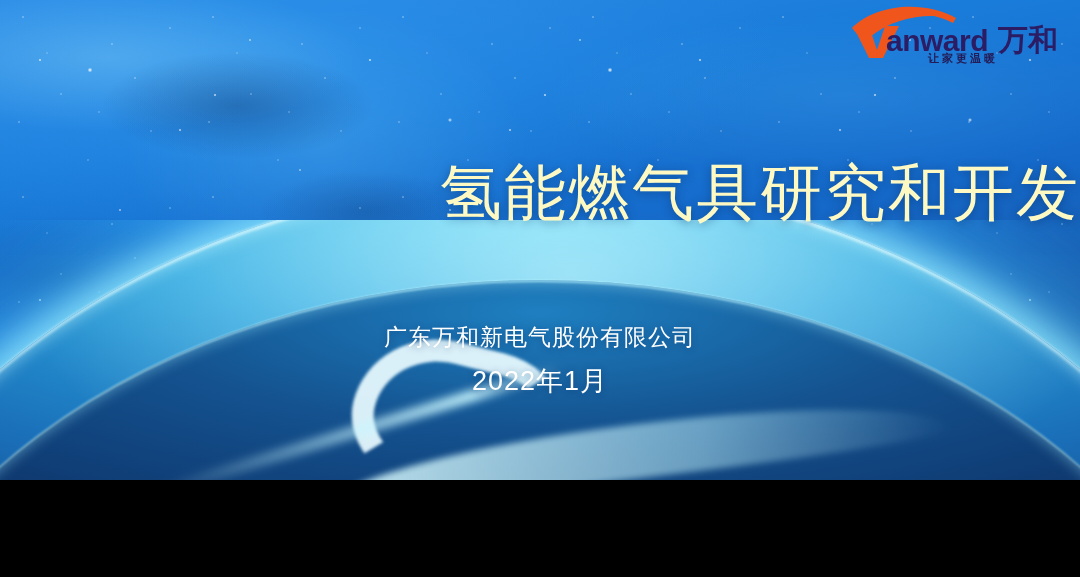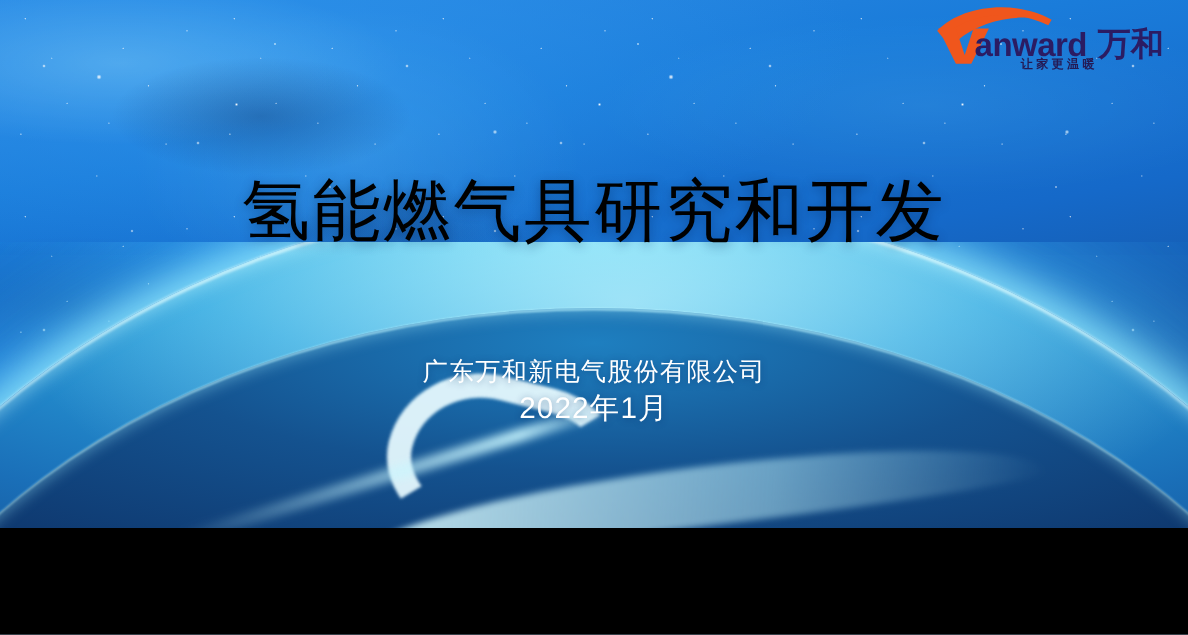--- a/index.html
+++ b/index.html
@@ -229,22 +229,22 @@
     height: 60px;
   }
   .logo svg { display: block; width: 100%; height: 100%; }
 
   
   .title {
     position: absolute;
     left: 0;
     right: 0;
     top: 158px;
-    text-align: center;
-    color: #000000;
+    text-align: right;
+    color: #fef9c3;
     font-size: 62px;
     line-height: 1.12;
     letter-spacing: 2px;
     font-weight: 400;
     text-shadow: 0 2px 10px rgba(5,40,95,0.45);
     white-space: nowrap;
   }
   .subtitle-block {
     position: absolute;
     left: 0;
@@ -254,21 +254,21 @@
     color: #ffffff;
   }
   .org {
     font-size: 23px;
     line-height: 1.32;
     letter-spacing: 1px;
     text-shadow: 0 1px 7px rgba(5,40,95,0.45);
     white-space: nowrap;
   }
   .date {
-    margin-top: 2px;
+    margin-top: 12px;
     font-size: 27px;
     line-height: 1.32;
     letter-spacing: 1px;
     text-shadow: 0 1px 7px rgba(5,40,95,0.45);
     white-space: nowrap;
   }
 </style>
 </head>
 <body>
 

